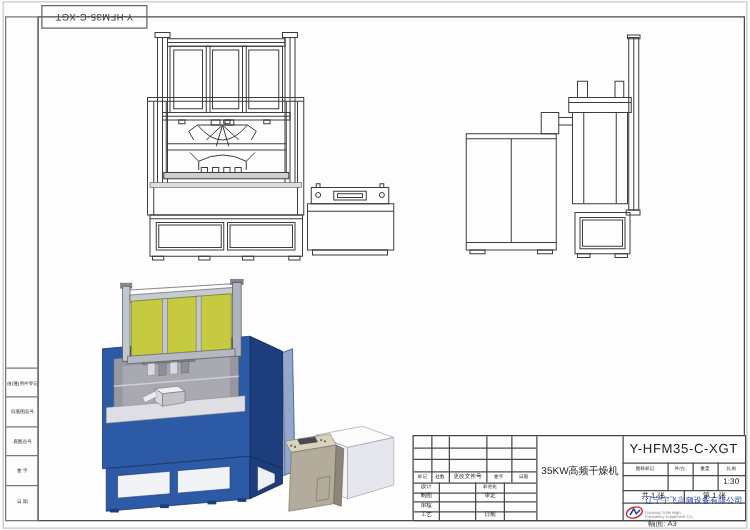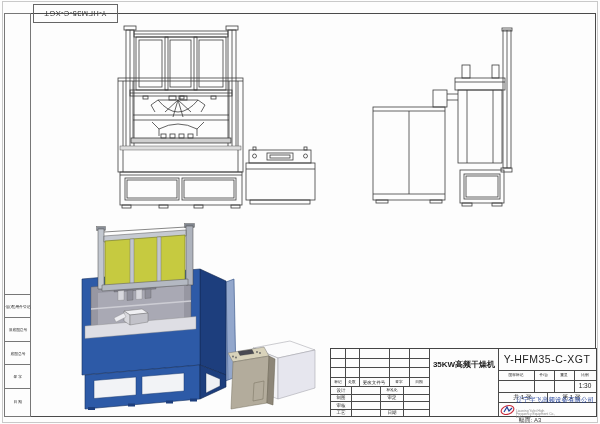--- a/index.html
+++ b/index.html
@@ -279,21 +279,21 @@
         <span class="t6 sc75">审定</span>
       </div>
     <div class="cell" style="left:49px;top:52px;width:23px;height:7.5px;">
         <span class="t6 sc75"></span>
       </div>
     <div class="cell" style="left:49px;top:59.5px;width:23px;height:7.5px;">
         <span class="t6 sc75">日期</span>
       </div>
 
     <div class="ln" style="left:98px;top:0;width:1px;height:67px;"></div>
-    <div class="cell" style="left:99px;top:10px;width:68px;height:12px;font-weight:bold;">
+    <div class="cell" style="left:99px;top:22px;width:68px;height:12px;">
       <span class="t8">35KW高频干燥机</span>
     </div>
 
     <div class="ln" style="left:167px;top:0;width:1px;height:67px;"></div>
     <div class="cell" style="left:167px;top:0;width:98px;height:21px;">
       <span class="t11">Y-HFM35-C-XGT</span>
     </div>
     <div class="ln" style="left:167px;top:21px;width:98px;height:1px;"></div>
     <div class="ln" style="left:203px;top:21px;width:1px;height:22px;"></div>
     <div class="ln" style="left:223px;top:21px;width:1px;height:22px;"></div>

